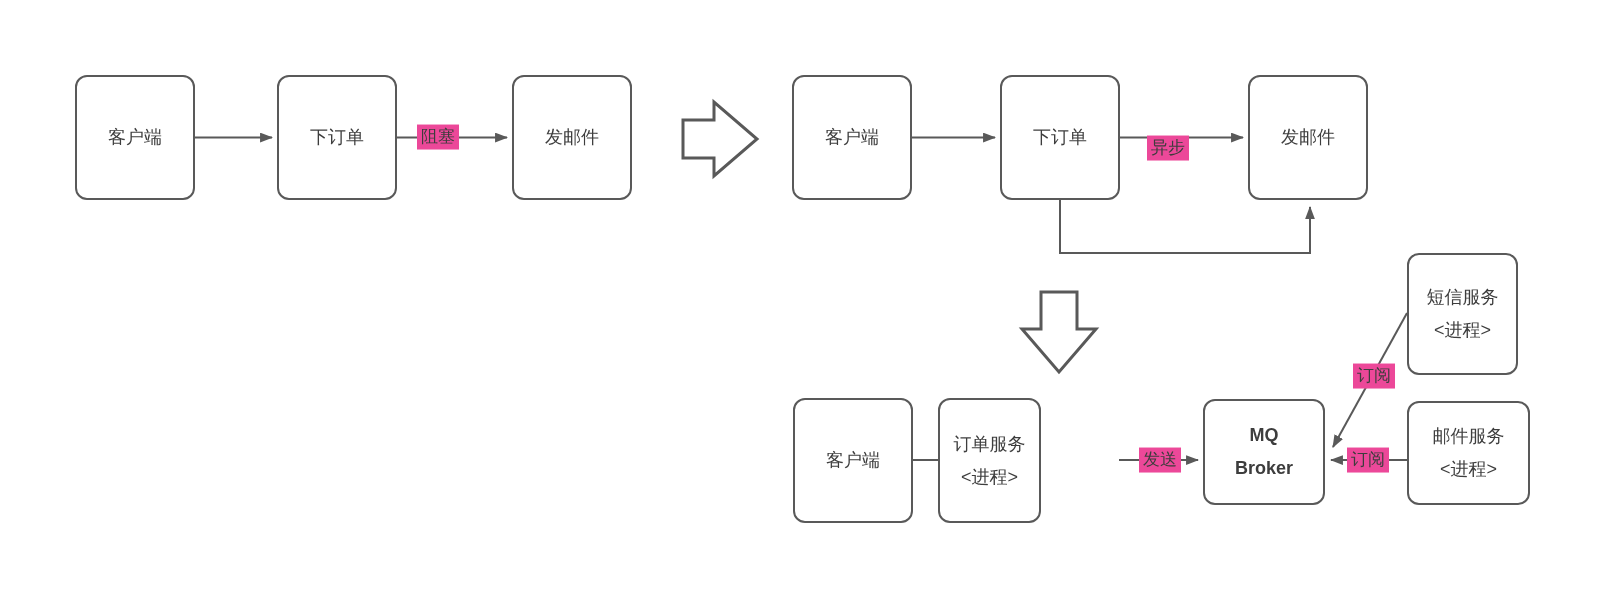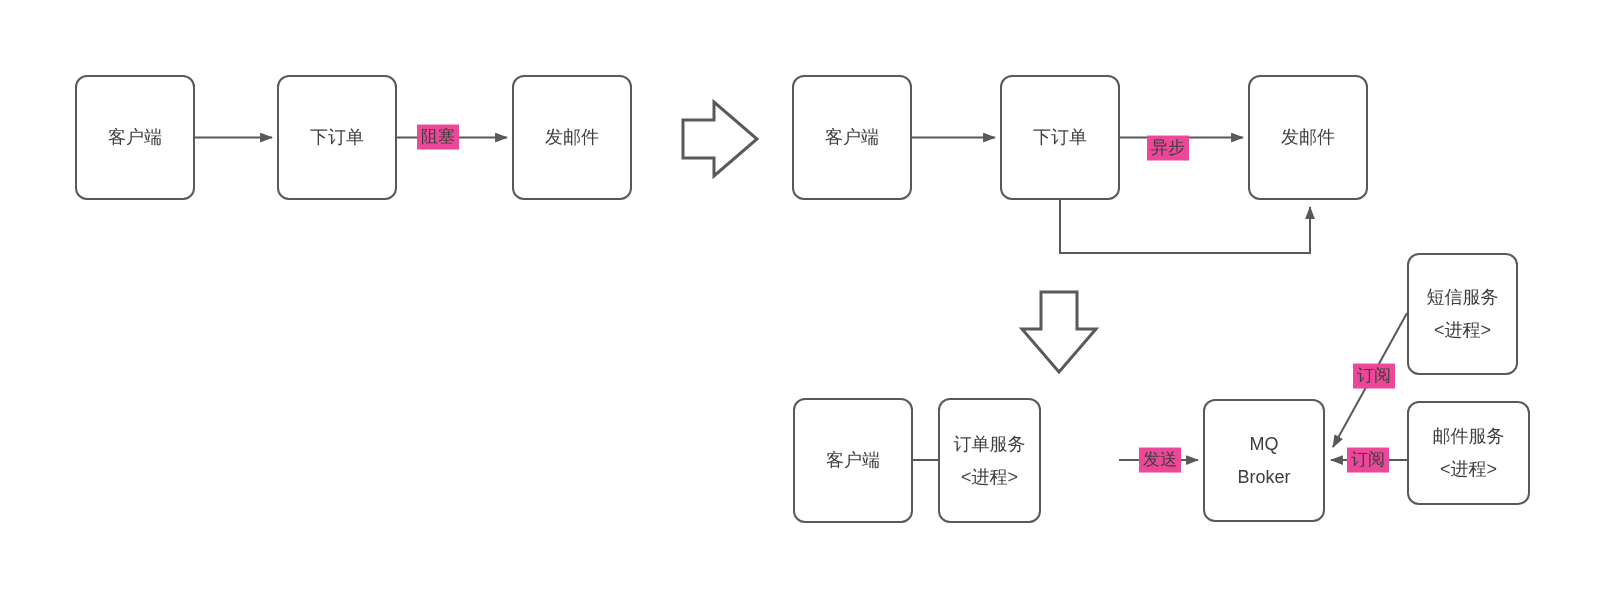--- a/index.html
+++ b/index.html
@@ -87,20 +87,20 @@
   <div class="node" style="left:277px; top:75px; width:120px; height:125px;">下订单</div>
   <div class="node" style="left:512px; top:75px; width:120px; height:125px;">发邮件</div>
 
   <div class="node" style="left:792px; top:75px; width:120px; height:125px;">客户端</div>
   <div class="node" style="left:1000px; top:75px; width:120px; height:125px;">下订单</div>
   <div class="node" style="left:1248px; top:75px; width:120px; height:125px;">发邮件</div>
 
   <div class="node" style="left:793px; top:398px; width:120px; height:125px;">客户端</div>
   <div class="node" style="left:938px; top:398px; width:103px; height:125px;">订单服务
 &lt;进程&gt;</div>
-  <div class="node" style="left:1203px; top:399px; width:122px; height:123px;">MQ
+  <div class="node" style="left:1203px; top:399px; width:122px; height:106px;font-weight:bold;">MQ
 Broker</div>
   <div class="node" style="left:1407px; top:253px; width:111px; height:122px;">短信服务
 &lt;进程&gt;</div>
   <div class="node" style="left:1407px; top:401px; width:123px; height:104px;">邮件服务
 &lt;进程&gt;</div>
 
 </div>
 
 </body></html>

